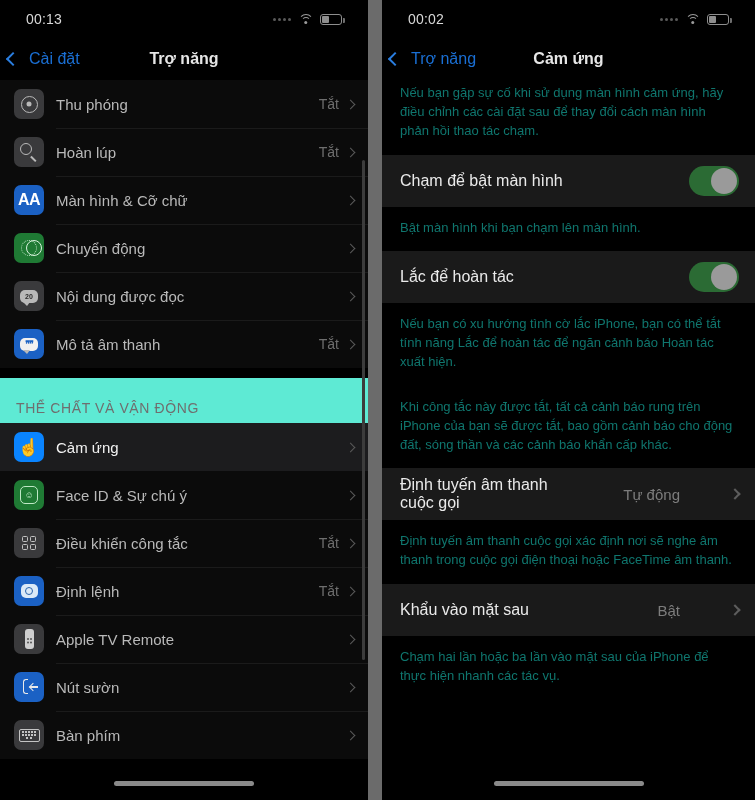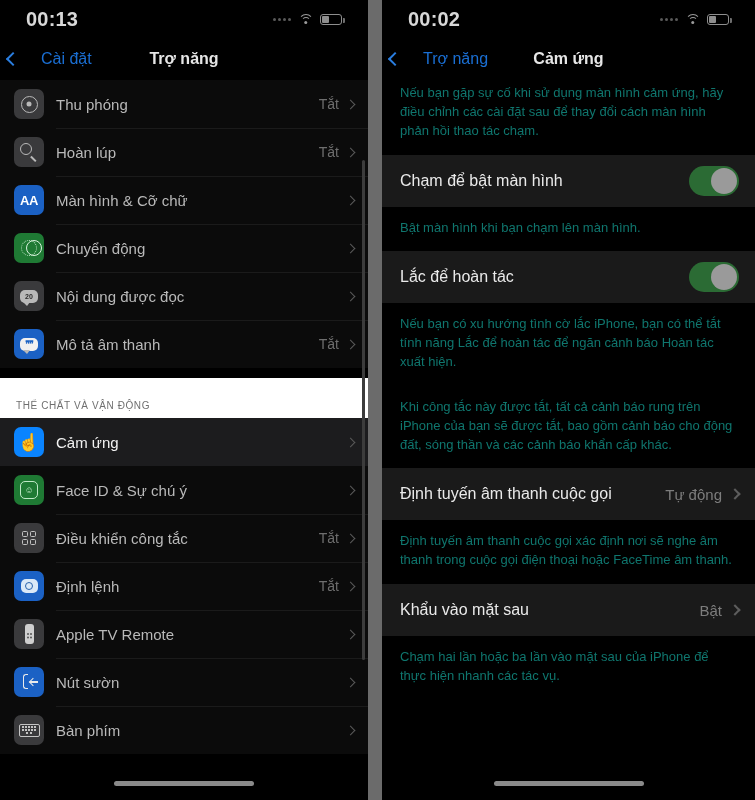--- a/index.html
+++ b/index.html
@@ -16,41 +16,41 @@
   .phone.left  { width:368px; }
   .divider { width:14px; height:800px; background:#6b6b6b; flex:0 0 14px; }
   .phone.right { width:373px; }
 
   
   .statusbar {
     height:38px; display:flex; align-items:center;
     justify-content:space-between;
     padding:0 26px 0 26px;
   }
-  .clock { color:#d8d8d8; font-size:20px; font-weight:700; letter-spacing:.2px; }
+  .clock { color:#d8d8d8; font-size:14px; font-weight:400; letter-spacing:.2px; }
   .status-right { display:flex; align-items:center; gap:7px; }
   .signal-dots { display:flex; gap:2px; align-items:flex-end; }
   .signal-dots i { display:block; width:3px; height:3px; background:#5a5a5a; border-radius:50%; }
   .wifi { position:relative; width:15px; height:11px; }
   .wifi span { position:absolute; left:50%; transform:translateX(-50%);
     border:1.6px solid #9a9a9a; border-bottom-color:transparent;
     border-left-color:transparent; border-right-color:transparent; border-radius:50%; }
   .wifi .w1 { width:15px; height:15px; top:0; }
   .wifi .w2 { width:9px; height:9px; top:3.5px; }
   .wifi .w3 { width:3.5px; height:3.5px; top:7px; background:#9a9a9a; border:none; border-radius:50%; }
   .batt { position:relative; width:22px; height:11px; border:1.4px solid #8e8e8e;
     border-radius:3px; }
   .batt:after { content:""; position:absolute; right:-3.5px; top:3px; width:2px; height:5px;
     background:#6d6d6d; border-radius:0 1px 1px 0; }
   .batt i { position:absolute; left:1px; top:1px; bottom:1px; width:7px;
     background:#8e8e8e; border-radius:1px; display:block; }
 
   
   .navbar { height:42px; position:relative; display:flex; align-items:center; }
-  .back { display:flex; align-items:center; gap:21px; padding-left:8px;
+  .back { display:flex; align-items:center; gap:9px; padding-left:8px;
     color:#1a6fd4; font-size:16px; cursor:pointer; }
   .back .chev { width:10px; height:10px; border-left:2.4px solid #2a7ee0;
     border-bottom:2.4px solid #2a7ee0; transform:rotate(45deg); margin-right:2px; }
   .nav-title { position:absolute; left:0; right:0; text-align:center;
     color:#e6e6e6; font-size:16px; font-weight:600; pointer-events:none; }
 
   
   .list { background:#0b0b0b; position:relative; }
   .row { display:flex; align-items:center; height:48px; padding-left:14px;
     position:relative; cursor:pointer; }
@@ -59,34 +59,34 @@
   .row.selected { background:#1c1c1e; }
   .row.selected + .row:before { background:transparent; }
   .ico { width:30px; height:30px; border-radius:7px; flex:0 0 30px;
     display:flex; align-items:center; justify-content:center; margin-right:12px;
     font-size:12px; color:#cfcfcf; overflow:hidden; position:relative; }
   .label { color:#b9b9b9; font-size:15px; flex:1; }
   .row.selected .label { color:#f2f2f2; }
   .value { color:#6e6e6e; font-size:14px; margin-right:8px; }
   .chevron { width:7px; height:7px; border-right:1.8px solid #5a5a5a;
     border-top:1.8px solid #5a5a5a; transform:rotate(45deg); margin-right:14px; }
-  .section-head { color:#6f6f6f; font-size:10px; letter-spacing:.6px;
-    padding:22px 0 7px 16px; background:#ffffff; }
+  .section-head { color:#6f6f6f; font-size:14px; letter-spacing:.6px;
+    padding:22px 0 7px 16px; background:#5eead4; }
   .gap { height:10px; background:#000; }
 
   
   .g-zoom { width:17px; height:17px; border:1.4px solid #b9b9b9; border-radius:50%; position:relative; }
   .g-zoom:after { content:""; position:absolute; left:50%; top:50%; width:5px; height:5px;
     background:#b9b9b9; border-radius:50%; transform:translate(-50%,-50%); }
   .g-loupe { position:relative; width:18px; height:18px; }
   .g-loupe b { position:absolute; left:0; top:0; width:12px; height:12px;
     border:1.5px solid #b9b9b9; border-radius:50%; }
   .g-loupe i { position:absolute; right:1px; bottom:1px; width:7px; height:1.6px;
     background:#b9b9b9; transform:rotate(45deg); }
-  .g-aa { font-size:13px; font-weight:700; color:#fff; letter-spacing:-.5px; }
+  .g-aa { font-size:16px; font-weight:700; color:#fff; letter-spacing:-.5px; }
   .g-motion { width:16px; height:16px; border-radius:50%; border:1.4px dotted #bfe6c6;
     position:relative; }
   .g-motion:after { content:""; position:absolute; left:4px; top:-1px; width:14px; height:14px;
     border:1.5px solid #d9f2de; border-radius:50%; }
   .g-bubble { width:18px; height:13px; border-radius:5px; background:#b9b9b9; position:relative;
     display:flex; align-items:center; justify-content:center; }
   .g-bubble:after { content:""; position:absolute; left:3px; bottom:-3px;
     border-left:4px solid transparent; border-right:3px solid transparent;
     border-top:4px solid #b9b9b9; }
   .g-bubble em { font-style:normal; font-size:7px; color:#2b2b2b; font-weight:700; }
@@ -110,21 +110,21 @@
   .g-remote i { position:absolute; left:2px; top:9px; width:2px; height:2px;
     background:#555; border-radius:50%; box-shadow:3px 0 0 #555, 0 3.5px 0 #555, 3px 3.5px 0 #555; }
   .g-kbd { width:21px; height:13px; border:1.4px solid #c4c4c4; border-radius:2px;
     display:flex; flex-wrap:wrap; align-content:center; justify-content:center; gap:1.2px; padding:1px; }
   .g-kbd i { width:2px; height:2px; background:#c4c4c4; display:block; }
 
   
   .rlist { background:#000; }
   .footnote { color:#0f766e; font-size:13px; line-height:1.45; padding:12px 18px 14px 18px; }
   .cell { background:#1a1a1a; min-height:52px; display:flex; align-items:center;
-    padding:0 16px 0 18px; cursor:pointer; }
+    padding:0 16px 0 18px; cursor:pointer;gap:42px; }
   .cell .title { color:#eaeaea; font-size:16px; flex:1; }
   .cell .cval { color:#7d7d7d; font-size:15px; margin-right:9px; }
   .cell .chev2 { width:8px; height:8px; border-right:2px solid #5d5d5d;
     border-top:2px solid #5d5d5d; transform:rotate(45deg); }
   .toggle { width:50px; height:30px; border-radius:15px; background:#2c2c2e;
     position:relative; flex:0 0 50px; cursor:pointer; }
   .toggle.on { background:#2b6b34; }
   .toggle .knob { position:absolute; top:2px; left:2px; width:26px; height:26px;
     border-radius:50%; background:#9a9a9a; transition:none; }
   .toggle.on .knob { left:22px; }

